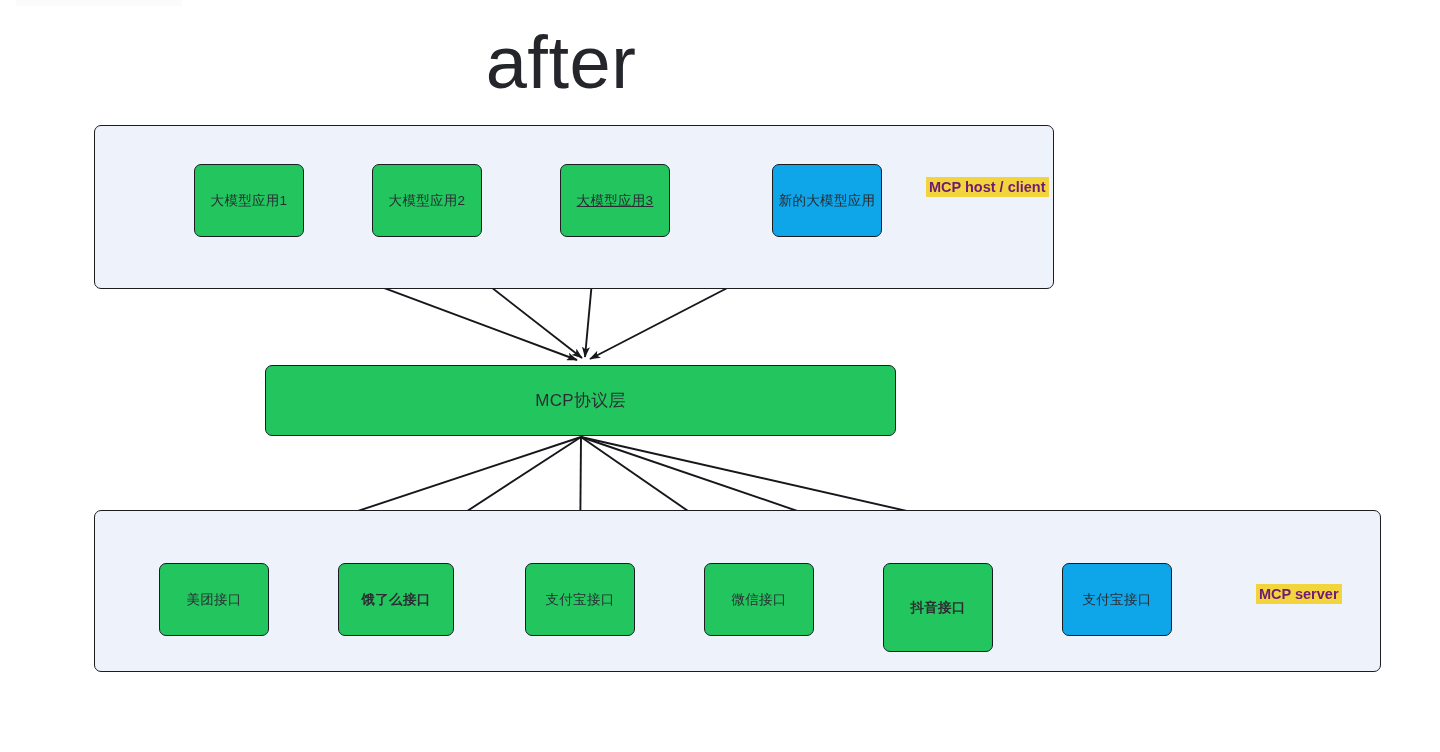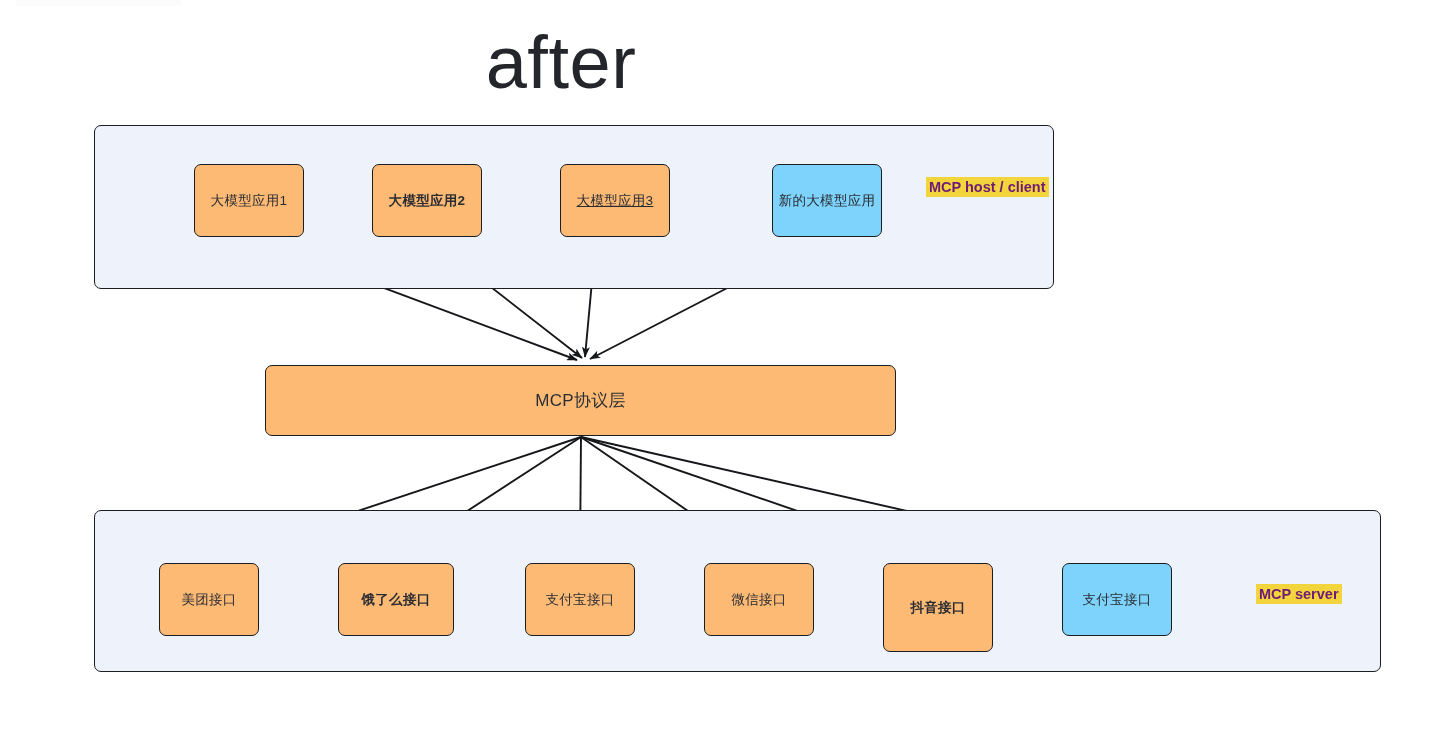--- a/index.html
+++ b/index.html
@@ -45,30 +45,30 @@
     background: #eef3fb;
     border: 1.6px solid #1b1d21;
     border-radius: 7px;
     box-sizing: border-box;
   }
   .node {
     position: absolute;
     box-sizing: border-box;
     border: 1.8px solid #1b1d21;
     border-radius: 7px;
-    background: #fdba74;
+    background: #22c55e;
     display: flex;
     align-items: center;
     justify-content: center;
     font-size: 13.5px;
     color: #2b2d33;
     letter-spacing: 0.3px;
   }
   .node.green {
-    background: #7dd3fc;
+    background: #0ea5e9;
   }
   .node.wide {
     font-size: 17px;
   }
   .tag {
     position: absolute;
     font-size: 14.5px;
     font-weight: bold;
     color: #701a75;
     background: #f2d53c;
@@ -115,39 +115,39 @@
       <line x1="565" y1="437" x2="919" y2="558"></line>
       <line x1="565" y1="437" x2="1098" y2="558"></line>
     </g>
   </svg>
 
   <div class="group-box" style="left:78px; top:125px; width:960px; height:164px;"></div>
 
   <div class="node" style="left:178px; top:164px; width:110px; height:73px;">
     <span>大模型应用1</span>
   </div>
-  <div class="node" style="left:356px; top:164px; width:110px; height:73px;font-weight:bold;">
+  <div class="node" style="left:356px; top:164px; width:110px; height:73px;">
     <span>大模型应用2</span>
   </div>
   <div class="node" style="left:544px; top:164px; width:110px; height:73px;text-decoration:underline;">
     <span>大模型应用3</span>
   </div>
   <div class="node green" style="left:756px; top:164px; width:110px; height:73px;">
     <span>新的大模型应用</span>
   </div>
 
   <div class="tag" style="left:910px; top:177px;">MCP host / client</div>
 
   <div class="node wide" style="left:249px; top:365px; width:631px; height:71px;">
     <span>MCP协议层</span>
   </div>
 
   <div class="group-box" style="left:78px; top:510px; width:1287px; height:162px;"></div>
 
-  <div class="node" style="left:143px; top:563px; width:100px; height:73px;">
+  <div class="node" style="left:143px; top:563px; width:110px; height:73px;">
     <span>美团接口</span>
   </div>
   <div class="node" style="left:322px; top:563px; width:116px; height:73px;font-weight:bold;">
     <span>饿了么接口</span>
   </div>
   <div class="node" style="left:688px; top:563px; width:110px; height:73px;">
     <span>微信接口</span>
   </div>
   <div class="node" style="left:509px; top:563px; width:110px; height:73px;">
     <span>支付宝接口</span>

